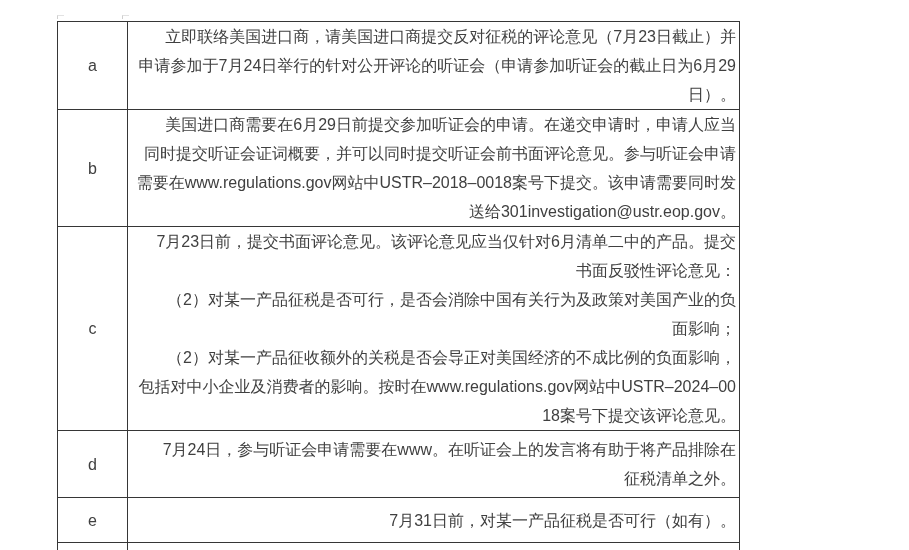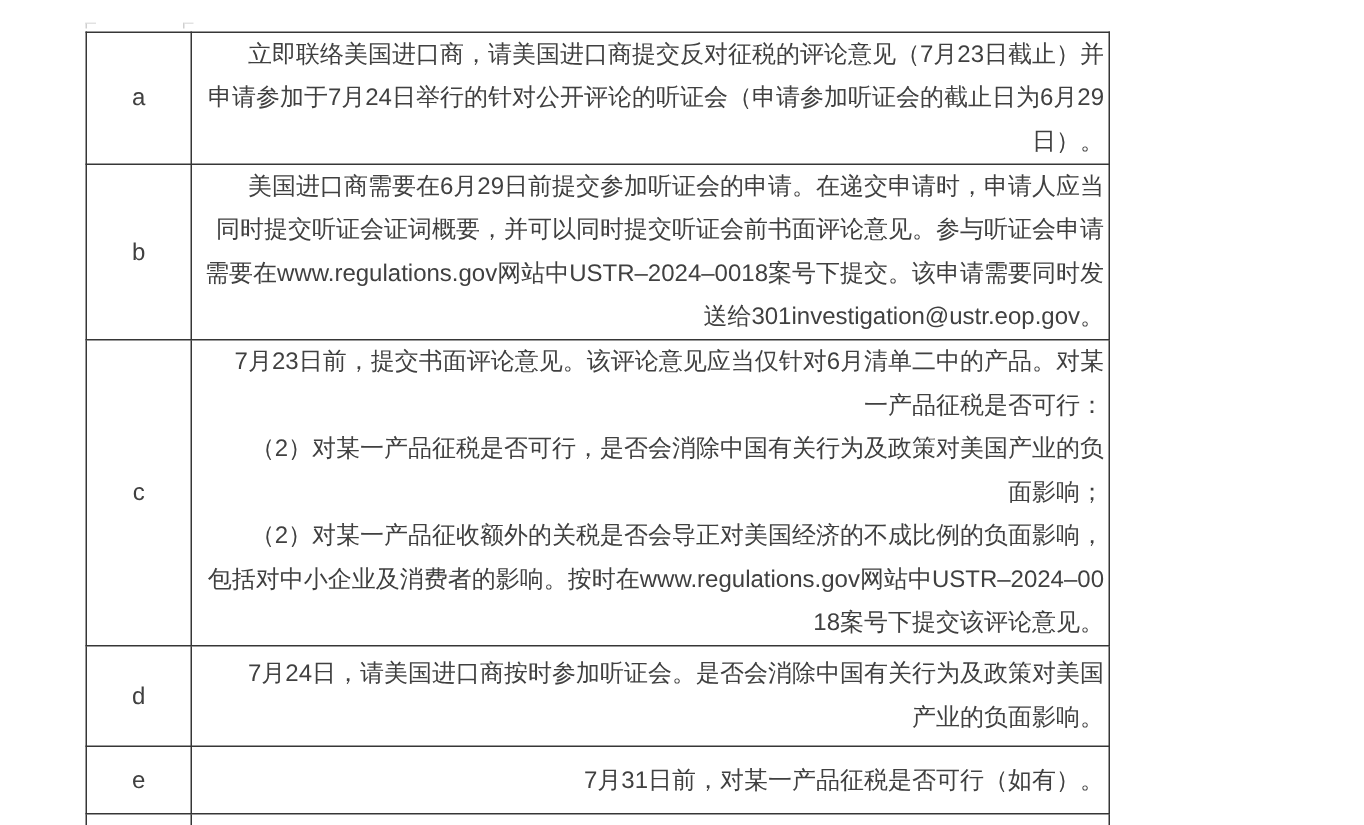--- a/index.html
+++ b/index.html
@@ -72,35 +72,35 @@
   <tbody>
     <tr class="row-0">
       <td class="label-cell">a</td>
       <td class="content-cell">
         <p>立即联络美国进口商，请美国进口商提交反对征税的评论意见（7月23日截止）并申请参加于7月24日举行的针对公开评论的听证会（申请参加听证会的截止日为6月29日）。</p>
       </td>
     </tr>
     <tr class="row-1">
       <td class="label-cell">b</td>
       <td class="content-cell">
-        <p>美国进口商需要在6月29日前提交参加听证会的申请。在递交申请时，申请人应当同时提交听证会证词概要，并可以同时提交听证会前书面评论意见。参与听证会申请需要在www.regulations.gov网站中USTR–2024–0018案号下提交。该申请需要同时发送给301investigation@ustr.eop.gov。</p>
+        <p>美国进口商需要在6月29日前提交参加听证会的申请。在递交申请时，申请人应当同时提交听证会证词概要，并可以同时提交听证会前书面评论意见。参与听证会申请需要在www.regulations.gov网站中USTR–2018–0018案号下提交。该申请需要同时发送给301investigation@ustr.eop.gov。</p>
       </td>
     </tr>
     <tr class="row-2">
       <td class="label-cell">c</td>
       <td class="content-cell">
-        <p>7月23日前，提交书面评论意见。该评论意见应当仅针对6月清单二中的产品。对某一产品征税是否可行：</p>
+        <p>7月23日前，提交书面评论意见。该评论意见应当仅针对6月清单二中的产品。提交书面反驳性评论意见：</p>
         <p>（2）对某一产品征税是否可行，是否会消除中国有关行为及政策对美国产业的负面影响；</p>
         <p>（2）对某一产品征收额外的关税是否会导正对美国经济的不成比例的负面影响，包括对中小企业及消费者的影响。按时在www.regulations.gov网站中USTR–2024–0018案号下提交该评论意见。</p>
       </td>
     </tr>
     <tr class="row-3">
       <td class="label-cell">d</td>
       <td class="content-cell">
-        <p>7月24日，请美国进口商按时参加听证会。是否会消除中国有关行为及政策对美国产业的负面影响。</p>
+        <p>7月24日，参与听证会申请需要在www。在听证会上的发言将有助于将产品排除在征税清单之外。</p>
       </td>
     </tr>
     <tr class="row-4">
       <td class="label-cell">e</td>
       <td class="content-cell">
         <p>7月31日前，对某一产品征税是否可行（如有）。</p>
       </td>
     </tr>
     <tr class="row-5">
       <td class="label-cell">f</td>

